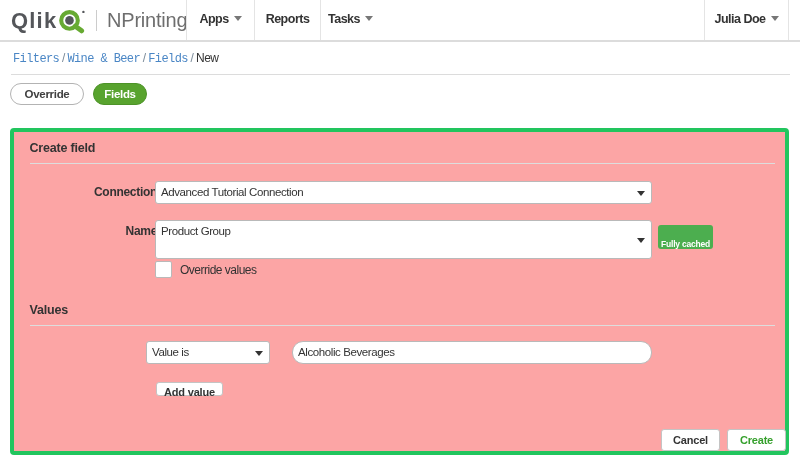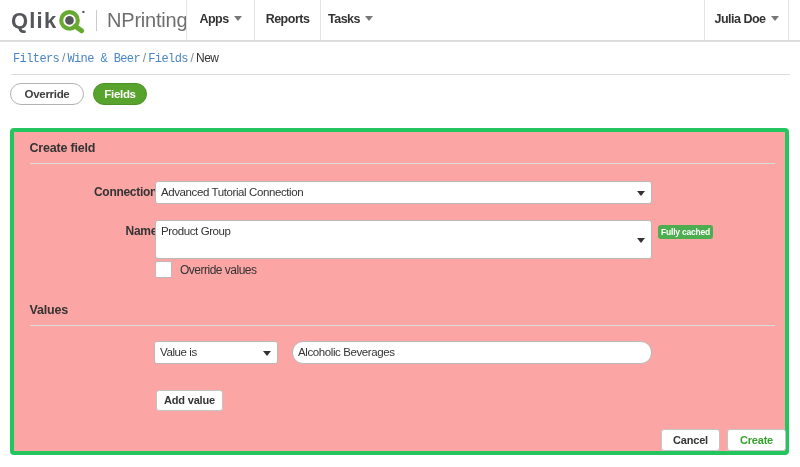--- a/index.html
+++ b/index.html
@@ -31,26 +31,26 @@
   .rule { position:absolute; left:16px; width:745px; height:1px; background:#ddd; }
   .flabel { position:absolute; left:8px; width:135px; text-align:right; font-size:12px; letter-spacing:-0.3px; font-weight:bold; color:#333; }
   .sel { position:absolute; background:#fff; border:1px solid #b9b9b9; border-radius:3px; font-size:11.5px; letter-spacing:-0.4px; color:#333; padding-left:5px; }
   .sel .arr { position:absolute; right:6px; top:50%; margin-top:-2px; width:0; height:0; border-left:4px solid transparent; border-right:4px solid transparent; border-top:5px solid #333; }
   .btn { position:absolute; background:#fff; border:1px solid #c4c4c4; border-radius:3px; font-size:11px; letter-spacing:-0.2px; font-weight:bold; color:#333; text-align:center; }
 
   #sel-conn { left:141px; top:49px; width:497px; height:23px; line-height:21px; }
   #lbl-conn { top:53px; }
   #sel-name { left:141px; top:88px; width:497px; height:39px; line-height:21px; }
   #lbl-name { top:92px; }
-  #badge { position:absolute; left:644px; top:93px; height:14px; line-height:14px; padding:0 3px; background:#4cae4f; border-radius:3px; color:#fff; font-size:8.5px; letter-spacing:-0.2px; font-weight:bold; }
+  #badge { position:absolute; left:644px; top:93px; height:14px; line-height:14px; padding:12px 3px; background:#4cae4f; border-radius:3px; color:#fff; font-size:8.5px; letter-spacing:-0.2px; font-weight:bold; }
   #cb { position:absolute; left:141px; top:129px; width:17px; height:17px; background:#fff; border:1px solid #b9b9b9; border-radius:2px; }
   #cb-label { position:absolute; left:166px; top:131px; font-size:12px; letter-spacing:-0.5px; color:#333; }
-  #sel-value { left:140px; top:209px; width:124px; height:23px; line-height:21px; }
+  #sel-value { left:132px; top:209px; width:124px; height:23px; line-height:21px; }
   #input-value { position:absolute; left:278px; top:209px; width:360px; height:23px; background:#fff; border:1px solid #b9b9b9; border-radius:11px; font-size:11.5px; letter-spacing:-0.4px; color:#333; line-height:21px; padding-left:5px; }
-  #btn-add { left:142px; top:250px; width:67px; height:21px; line-height:19px;margin-top:8px; }
+  #btn-add { left:142px; top:250px; width:67px; height:14px; line-height:19px; }
   #btn-cancel { left:647px; top:297px; width:59px; height:22px; line-height:20px; }
   #btn-create { left:713px; top:297px; width:59px; height:22px; line-height:20px; color:#35a02c; }
 </style>
 </head>
 <body>
 <div id="page">
   <div id="nav">
     <div id="logo">
       <svg width="88" height="26" viewBox="0 0 88 26">
         <text x="0" y="20" font-family="Liberation Sans, sans-serif" font-size="22" font-weight="bold" letter-spacing="1.2" fill="#54565a">Qlik</text>

